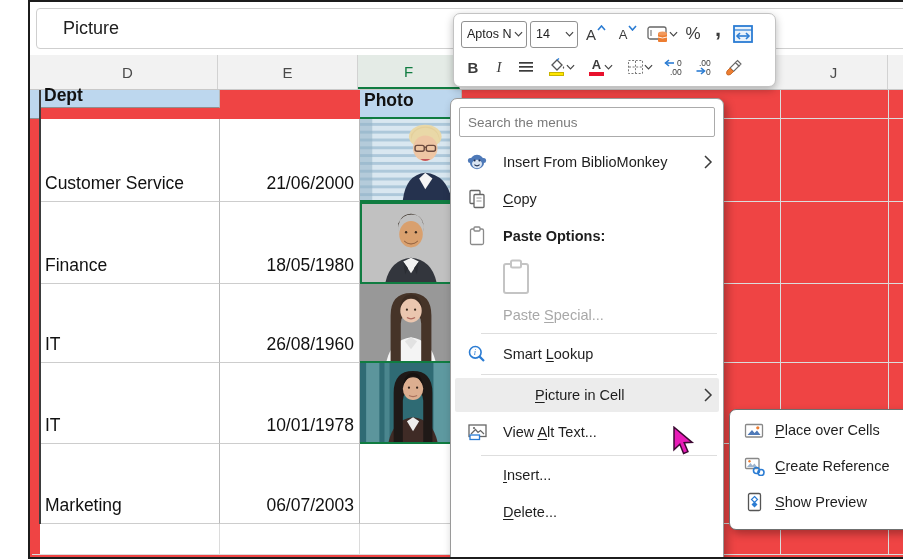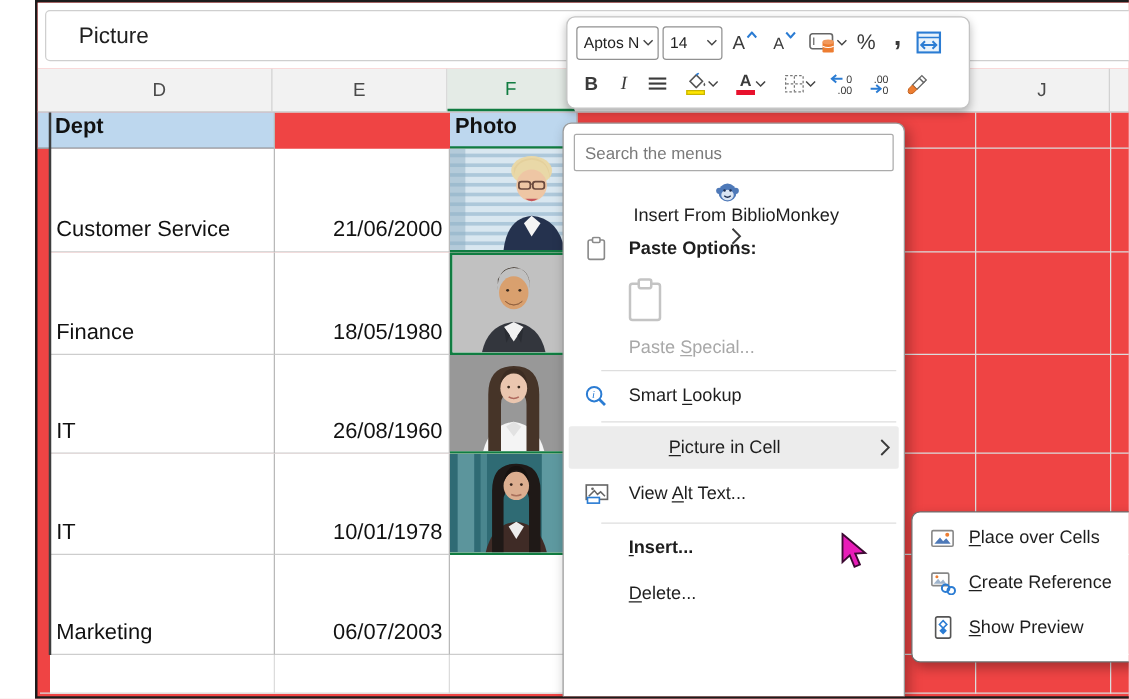--- a/index.html
+++ b/index.html
@@ -133,21 +133,21 @@
   <div class="gridline" style="left:858px;top:88px;width:1px;height:465px;"></div>
   <div class="gridline" style="left:430px;top:116px;width:469px;height:1px;"></div>
   <div class="gridline" style="left:430px;top:199px;width:469px;height:1px;"></div>
   <div class="gridline" style="left:430px;top:281px;width:469px;height:1px;"></div>
   <div class="gridline" style="left:430px;top:360px;width:469px;height:1px;"></div>
   <div class="gridline" style="left:430px;top:441px;width:469px;height:1px;"></div>
   <div class="gridline" style="left:430px;top:521px;width:469px;height:1px;"></div>
   <div class="gridline" style="left:2px;top:552px;width:897px;height:1px;"></div>
 
   <div class="cell hdr" style="left:0px;top:88px;width:10px;height:29px;border-right:none;"></div>
-  <div class="cell hdr dept" style="left:10px;top:88px;width:180px;height:29px;padding-left:4px;">
+  <div class="cell hdr dept" style="left:10px;top:88px;width:180px;height:18px;padding-left:4px;">
       <span>Dept</span>
     </div>
   <div class="cell hdr dept" style="left:330px;top:88px;width:102px;height:29px;padding-left:4px;border-bottom:2px solid #107C41;">
       <span>Photo</span>
     </div>
 
   <div class="cell dept" style="left:10px;top:117px;width:180px;height:83px;">
       <span>Customer Service</span>
     </div>
   <div class="cell dept" style="left:10px;top:200px;width:180px;height:82px;">
@@ -379,39 +379,50 @@
           <path d="M12.5,1.5 L16,5 L14,7 L10.5,3.5 Z" fill="#fff" stroke="#666" stroke-width="1.1"></path>
           <path d="M5,9 L8.5,12.5 L5.5,15.5 Q3,16.5 2,15.5 Q1,14.5 2,12 Z" fill="#ED7D31" stroke="#c2601d" stroke-width="0.8"></path>
         </svg>
       </div>
     </div>
   </div>
 
   <div class="abs cmenu">
     <input class="csearch" type="text" placeholder="Search the menus" style="">
 
-    <div class="citem" style="height:37px;flex-direction:column;">
+    <div class="citem" style="height:37px;">
       <span class="ic">
         <svg width="20" height="20" viewBox="0 0 20 20">
           <circle cx="3.4" cy="8.6" r="2.5" fill="#4E79B8"></circle>
             <circle cx="16.6" cy="8.6" r="2.5" fill="#4E79B8"></circle>
           <circle cx="10" cy="10" r="7.2" fill="#4E79B8"></circle>
           <ellipse cx="10" cy="12" rx="5" ry="4.2" fill="#D9E4F2"></ellipse>
           <circle cx="7.6" cy="8.4" r="1" fill="#1d2f52"></circle>
             <circle cx="12.4" cy="8.4" r="1" fill="#1d2f52"></circle>
           <path d="M7.4,12.6 Q10,15 12.6,12.6" fill="none" stroke="#1d2f52" stroke-width="1.1"></path>
         </svg>
       </span>
       <span class="lb">Insert From BiblioMonkey</span>
       <svg class="arrow" viewBox="0 0 10 16">
           <polyline points="2,2 8,8 2,14" fill="none" stroke="#3b3b3b" stroke-width="1.5"></polyline>
         </svg>
     </div>
 
 
+    <div class="citem" style="height:37px;">
+      <span class="ic">
+        <svg width="20" height="20" viewBox="0 0 20 20">
+          <rect x="3" y="1.5" width="10" height="13" rx="1" fill="#fff" stroke="#666" stroke-width="1.3"></rect>
+          <rect x="7" y="5.5" width="10" height="13" rx="1" fill="#fff" stroke="#666" stroke-width="1.3"></rect>
+          <line x1="9.5" y1="9" x2="14.5" y2="9" stroke="#999" stroke-width="1"></line>
+          <line x1="9.5" y1="12" x2="14.5" y2="12" stroke="#999" stroke-width="1"></line>
+        </svg>
+      </span>
+      <span class="lb"><u>C</u>opy</span>
+    </div>
 
     <div class="citem bold" style="height:37px;">
       <span class="ic">
         <svg width="18" height="20" viewBox="0 0 18 20">
           <rect x="2.5" y="3" width="13" height="15.5" rx="1.5" fill="#fff" stroke="#8a8a8a" stroke-width="1.3"></rect>
           <rect x="6" y="1" width="6" height="4" rx="1" fill="#fff" stroke="#8a8a8a" stroke-width="1.3"></rect>
         </svg>
       </span>
       <span class="lb">Paste Options:</span>
     </div>
@@ -458,21 +469,21 @@
           <path d="M4,12 L8.5,7.5 L11,10.5 L13.5,8.5 L17,12" fill="none" stroke="#666" stroke-width="1.2"></path>
           <circle cx="7" cy="6" r="1.1" fill="#666"></circle>
           <rect x="3" y="13" width="9.5" height="4.5" fill="#fff" stroke="#2B7CD3" stroke-width="1.3"></rect>
         </svg>
       </span>
       <span class="lb">View <u>A</u>lt Text...</span>
     </div>
 
     <div class="csep"></div>
 
-    <div class="citem" style="height:32px;font-weight:bold;">
+    <div class="citem" style="height:32px;">
       <span class="ic"></span>
       <span class="lb"><u>I</u>nsert...</span>
     </div>
 
     <div class="citem" style="height:34px;margin-top:4px;">
       <span class="ic"></span>
       <span class="lb"><u>D</u>elete...</span>
     </div>
   </div>
 

